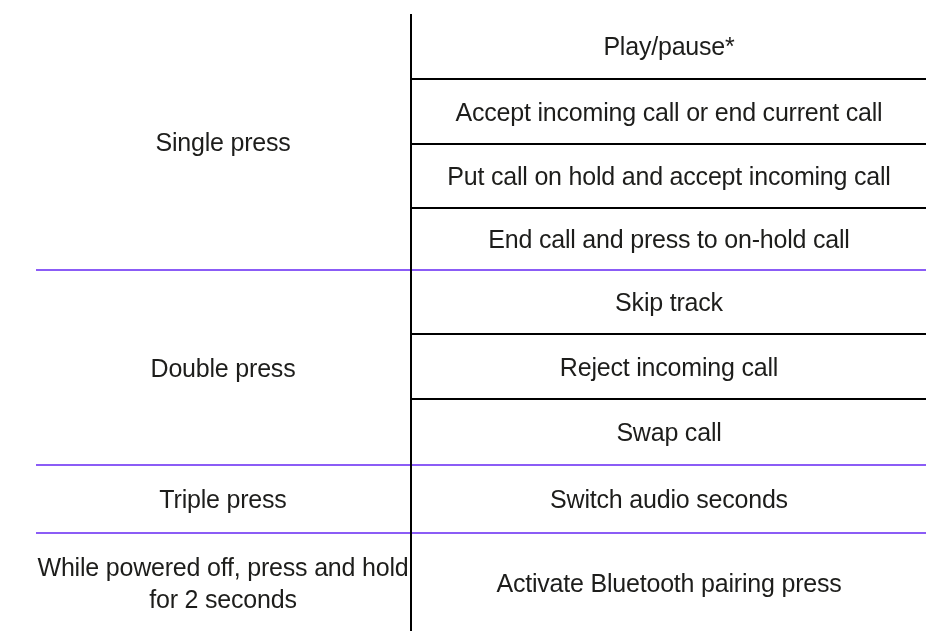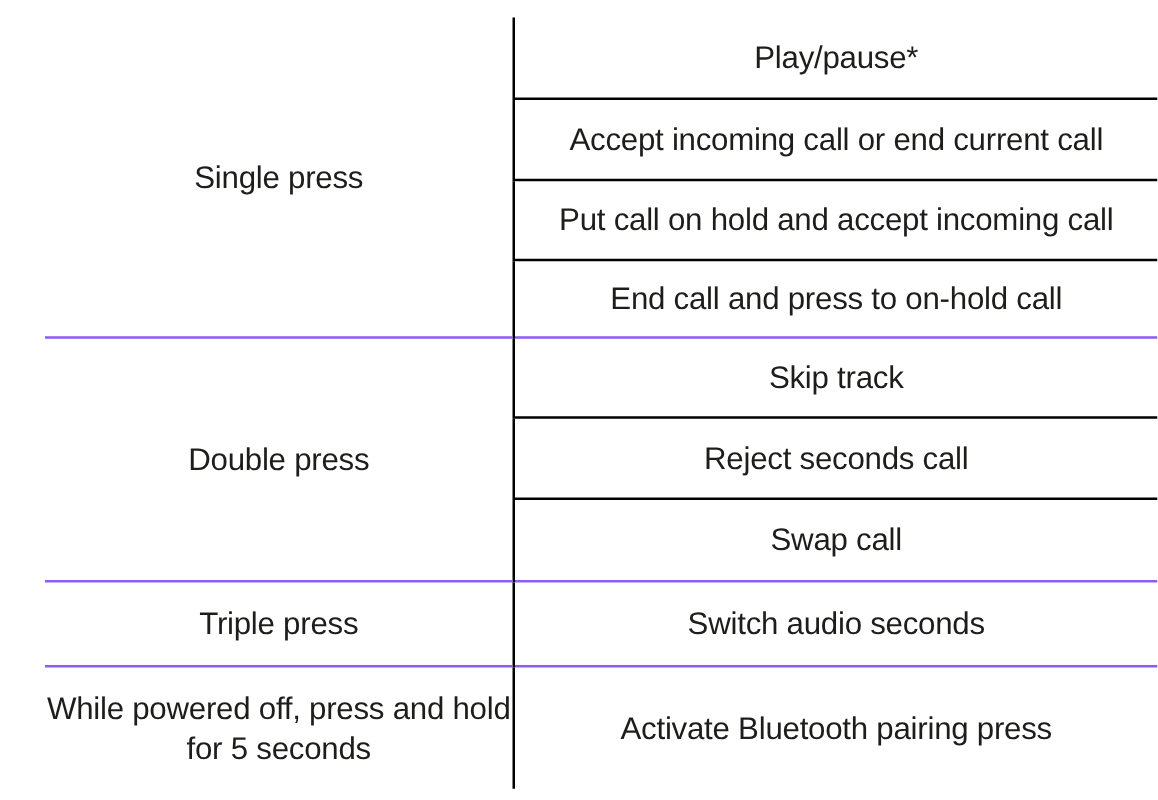--- a/index.html
+++ b/index.html
@@ -90,31 +90,31 @@
         </tr>
         <tr class="h62">
           <td class="action-cell sub">End call and press to on-hold call</td>
         </tr>
 
         <tr class="h64 group-start">
           <td class="press-cell" rowspan="3">Double press</td>
           <td class="action-cell">Skip track</td>
         </tr>
         <tr class="h65">
-          <td class="action-cell sub">Reject seconds call</td>
+          <td class="action-cell sub">Reject incoming call</td>
         </tr>
         <tr class="h66">
           <td class="action-cell sub">Swap call</td>
         </tr>
 
         <tr class="h68 group-start">
           <td class="press-cell">Triple press</td>
           <td class="action-cell">Switch audio seconds</td>
         </tr>
 
         <tr class="h98 group-start">
-          <td class="press-cell">While powered off, press and hold for 5 seconds</td>
+          <td class="press-cell">While powered off, press and hold for 2 seconds</td>
           <td class="action-cell">Activate Bluetooth pairing press</td>
         </tr>
       </tbody>
     </table>
   </div>
 </div>
 
 </body></html>

